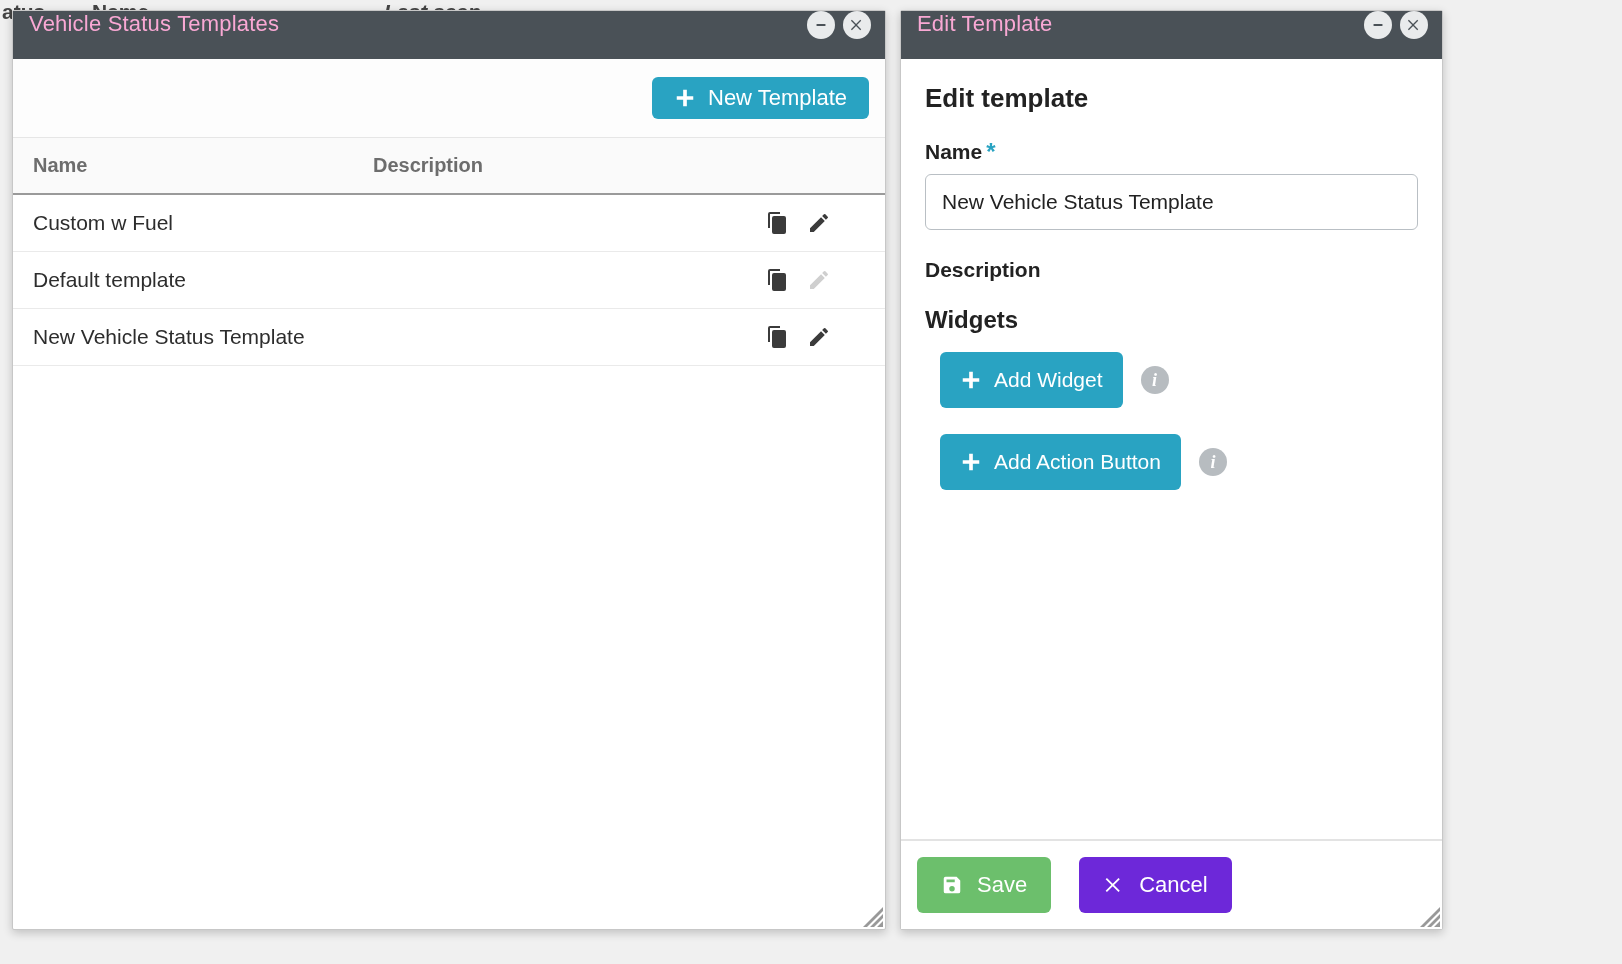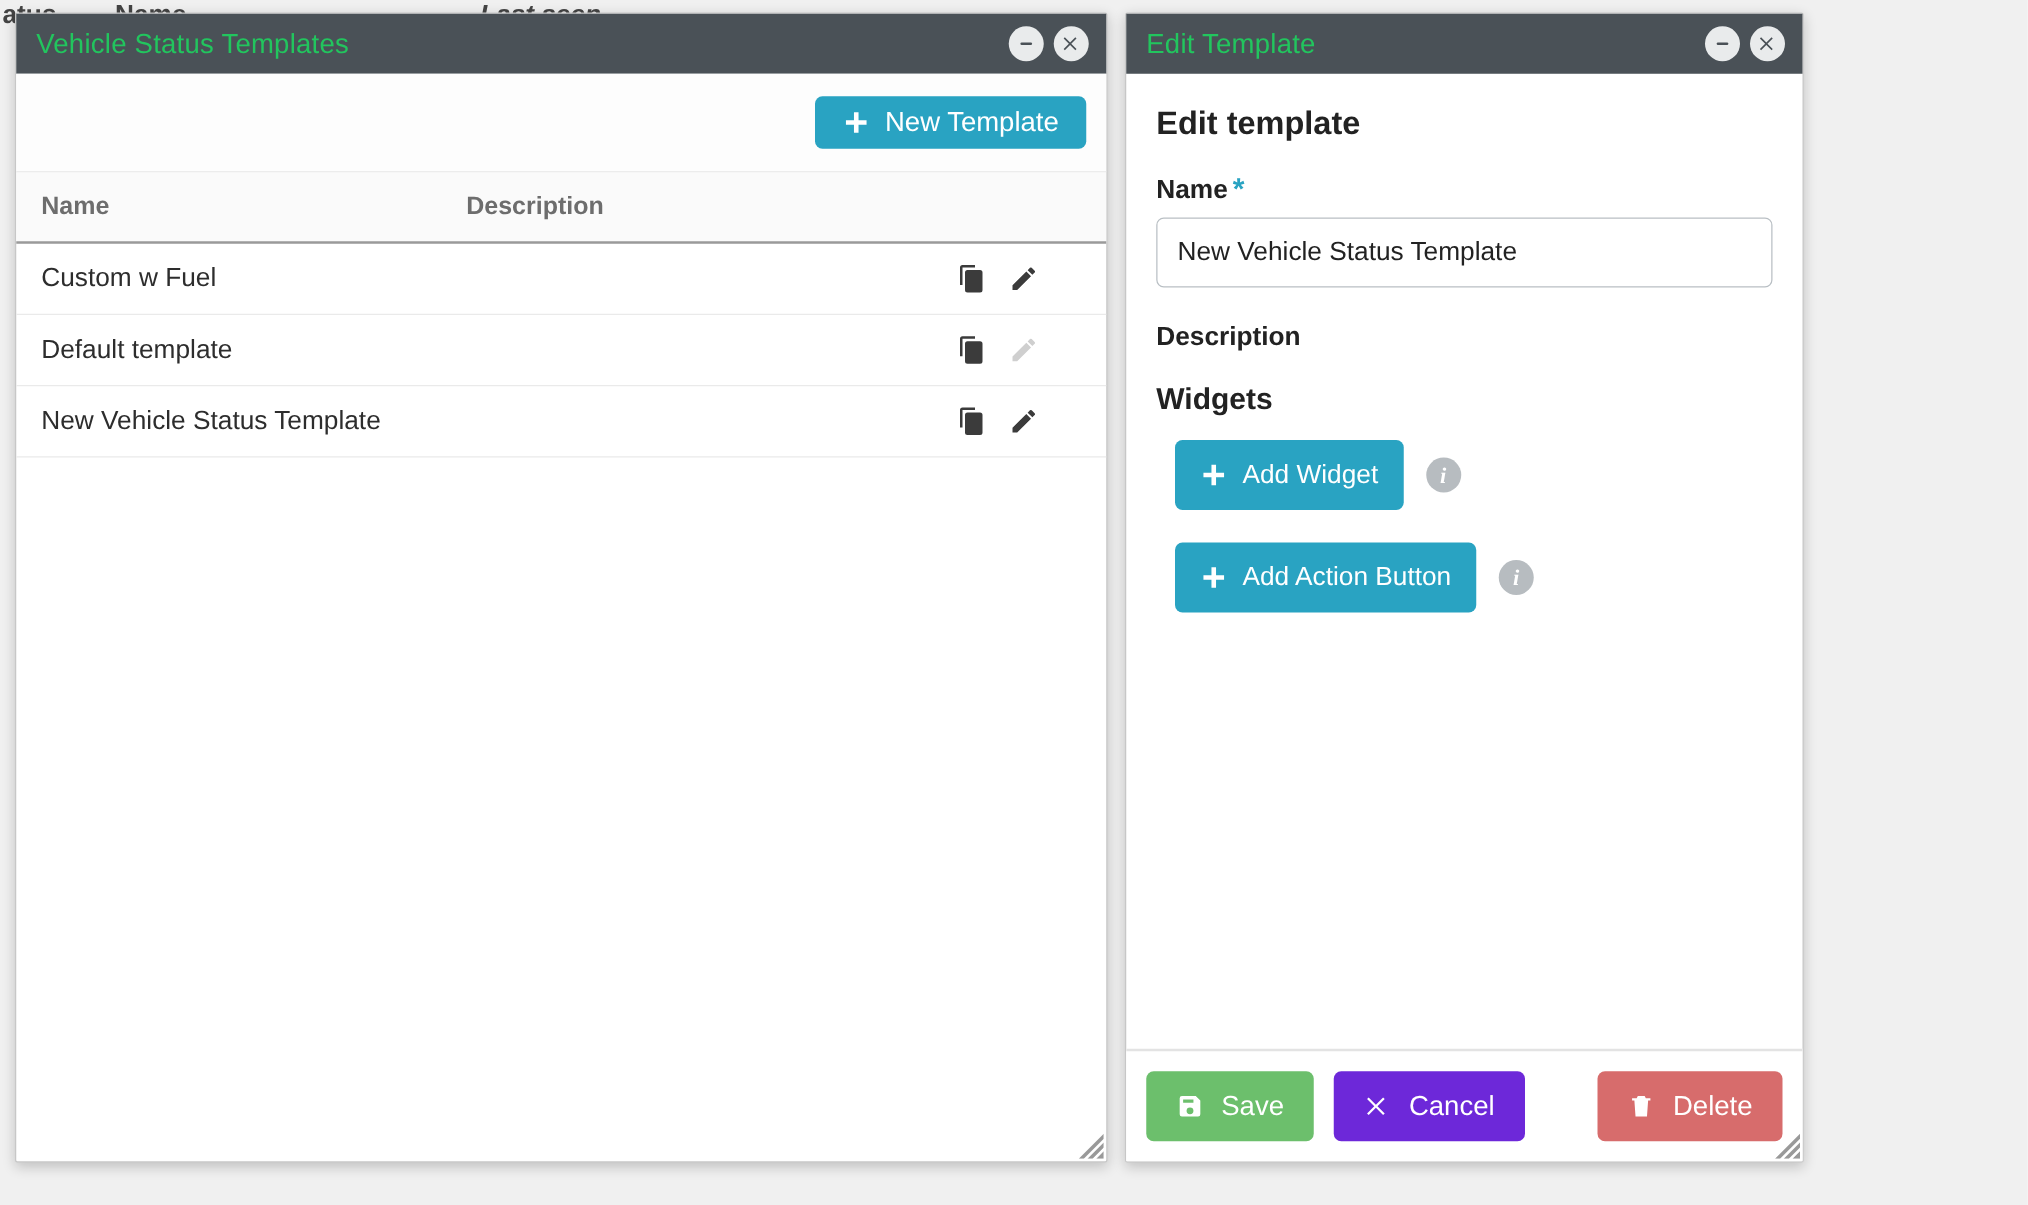--- a/index.html
+++ b/index.html
@@ -19,23 +19,23 @@
     box-shadow: 0 3px 10px rgba(0,0,0,.20);
     border-radius: 2px;
     display: flex;
     flex-direction: column;
   }
   .panel-left  { left: 12px;  top: 10px; width: 874px; height: 920px; }
   .panel-right { left: 900px; top: 10px; width: 543px; height: 920px; }
 
   .titlebar {
     background: #4a5157;
-    color: #22c55e;
-    display: flex;
-    align-items: center;
+    color: #f9a8d4;
+    display: flex;
+    align-items: flex-start;
     height: 48px;
     padding: 0 14px 0 16px;
   }
   .titlebar .title {
     flex: 1;
     font-size: 22px;
     font-weight: 500;
     letter-spacing: .2px;
   }
   .title-btn {
@@ -130,21 +130,21 @@
     display: flex; align-items: center; justify-content: center;
     font-size: 18px; font-family: Georgia, serif; font-style: italic;
     cursor: pointer;
   }
 
   .footer-bar {
     border-top: 2px solid #e3e3e3;
     background: #fff;
     display: flex;
     align-items: center;
-    gap: 16px;
+    gap: 28px;
     padding: 16px 16px;
   }
   .footer-bar .spacer { flex: 1; }
   .btn-footer { height: 56px; padding: 0 24px; font-size: 22px; gap: 14px;}
 
   .resize-handle {
     position:absolute; right:2px; bottom:2px; width:20px; height:20px;
   }
   .resize-handle svg { width:20px; height:20px; fill:#999; }
 </style>
@@ -298,26 +298,20 @@
         </svg>
       <span>Save</span>
     </button>
     <button class="btn btn-muted btn-footer">
       <svg viewBox="0 0 24 24">
           <path d="M18.3 5.71 12 12l6.3 6.29-1.41 1.42L10.59 13.4 4.3 19.71 2.89 18.3 9.17 12 2.89 5.71 4.3 4.29l6.29 6.3 6.3-6.3z"></path>
         </svg>
       <span>Cancel</span>
     </button>
     <div class="spacer"></div>
-    <button class="btn btn-danger btn-footer">
-      <svg viewBox="0 0 24 24">
-          <path d="M6 7h12l-1 14H7L6 7zm3-4h6l1 2h4v2H4V5h4l1-2z"></path>
-        </svg>
-      <span>Delete</span>
-    </button>
   </div>
 
   <div class="resize-handle">
     <svg viewBox="0 0 20 20">
         <path d="M14 20l6-6v6h-6zm-7 0l13-13v4L11 20H7zm-7 0L20 0v4L4 20H0z"></path>
       </svg>
   </div>
 </div>
 
 </body></html>

